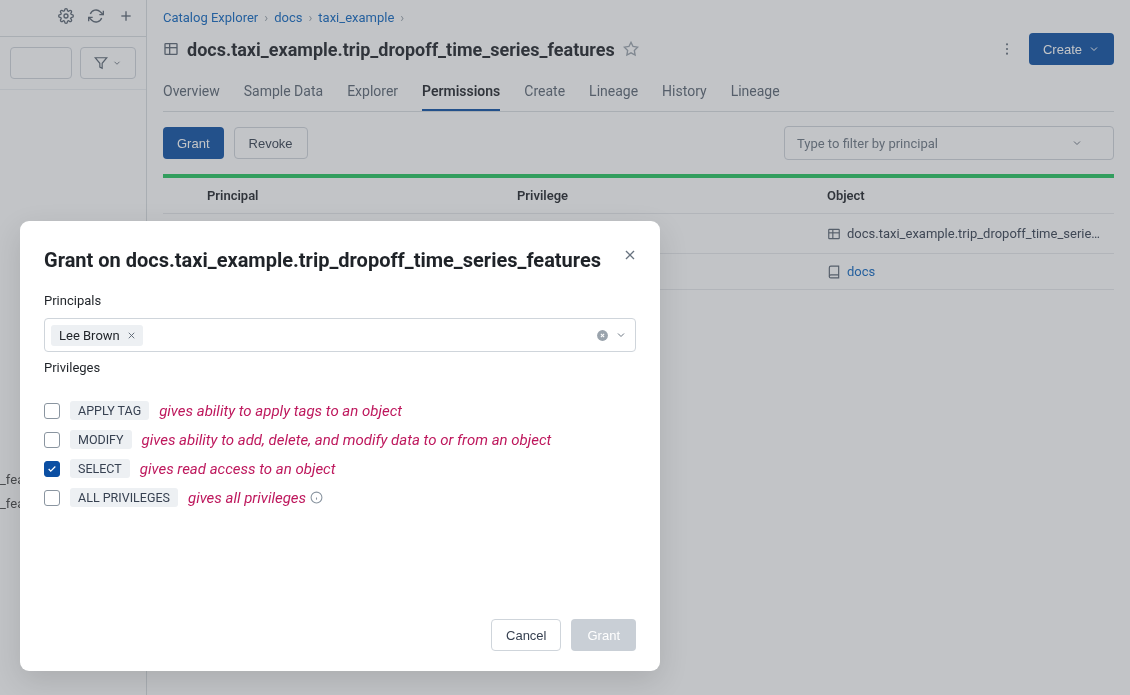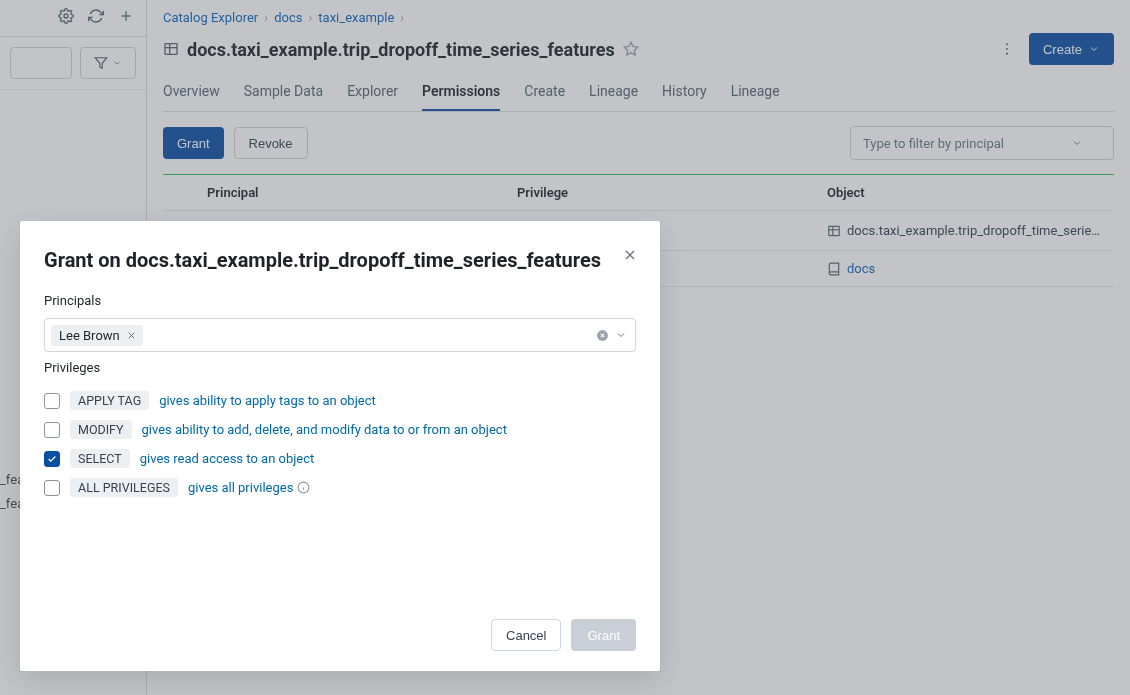--- a/index.html
+++ b/index.html
@@ -189,21 +189,21 @@
     background: #0b4fa3;
     color: #fff;
     border: none;
     border-radius: 4px;
     padding: 0 14px;
     font-size: 13px;
     cursor: pointer;
   }
   .perm-actions .spacer { flex: 1; }
   .filter-select {
-    width: 264px;
+    width: 330px;
     height: 34px;
     border: 1px solid #cfd5db;
     border-radius: 4px;
     padding: 0 30px 0 12px;
     font-size: 13px;
     color: #6b7682;
     display: flex;
     align-items: center;
     justify-content: space-between;
     cursor: pointer;
@@ -216,21 +216,21 @@
   }
   .perm-table th, .perm-table td {
     text-align: left;
     padding: 10px 12px;
     border-bottom: 1px solid #e6e9ec;
     font-size: 13px;
   }
   .perm-table th {
     font-weight: 600;
     color: #1f2328;
-    border-top: 1px solid #22c55e;
+    border-top: 4px solid #22c55e;
     border-bottom: 1px solid #e6e9ec;
   }
   .col-principal { width: 310px; }
   .col-priv { width: 310px; }
   .col-obj {}
   .priv-chip {
     display: inline-block;
     background: #edf0f3;
     color: #374151;
     padding: 2px 8px;
@@ -251,21 +251,21 @@
     inset: 0;
     background: rgba(80,87,95,0.35);
   }
   .modal {
     position: absolute;
     left: 20px;
     top: 221px;
     width: 640px;
     min-height: 450px;
     background: #fff;
-    border-radius: 2px;
+    border-radius: 9px;
     box-shadow: 0 10px 30px rgba(0,0,0,0.12);
     padding: 26px 24px 20px 24px;
     display: flex;
     flex-direction: column;
   }
   .modal-title {
     font-size: 20px;
     font-weight: 700;
     line-height: 1.3;
     color: #1f2328;
@@ -311,21 +311,21 @@
     display: inline-flex;
   }
   .principals-input .end-icons {
     position: absolute;
     right: 8px;
     display: flex;
     gap: 6px;
     align-items: center;
     color: #9aa3ac;
   }
-  .priv-list { margin-top: 6px; display: flex; flex-direction: column; gap: 10px; }
+  .priv-list { margin-top: 16px; display: flex; flex-direction: column; gap: 10px; }
   .priv-row { display: flex; align-items: center; gap: 10px; }
   .chk {
     width: 16px; height: 16px;
     border: 1.5px solid #8a95a0;
     border-radius: 3px;
     display: inline-flex;
     align-items: center;
     justify-content: center;
     background: #fff;
     cursor: pointer;
@@ -338,25 +338,26 @@
   .chk svg { display: none; }
   .priv-name {
     display: inline-block;
     background: #edf0f3;
     padding: 2px 8px;
     border-radius: 3px;
     font-size: 12.5px;
     color: #374151;
   }
   .priv-desc {
-    font-size: 13px;
-    color: #0369a1;
+    font-size: 15px;
+    color: #be185d;
     display: inline-flex;
     align-items: center;
     gap: 4px;
+    font-style: italic;
   }
   .modal-footer {
     margin-top: auto;
     padding-top: 36px;
     display: flex;
     justify-content: flex-end;
     gap: 10px;
   }
   .btn-disabled {
     height: 32px;

